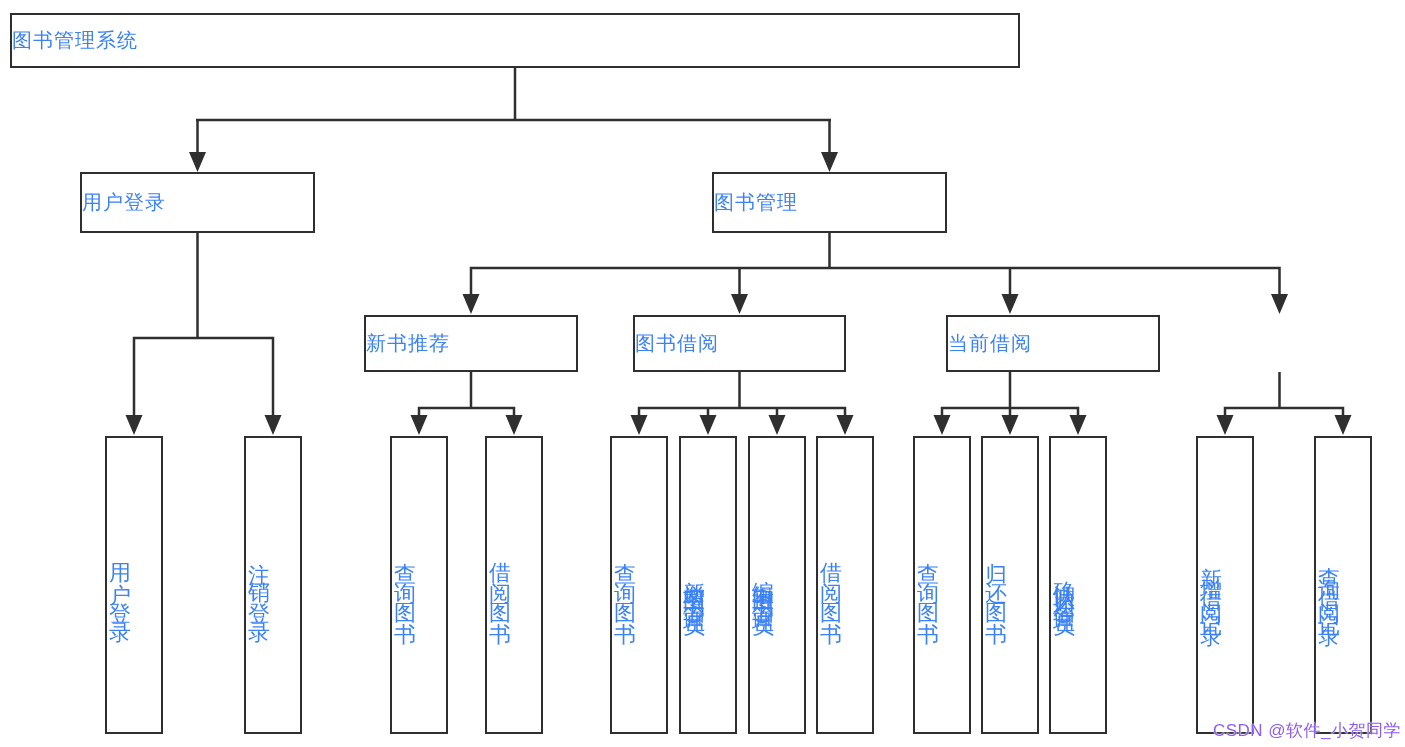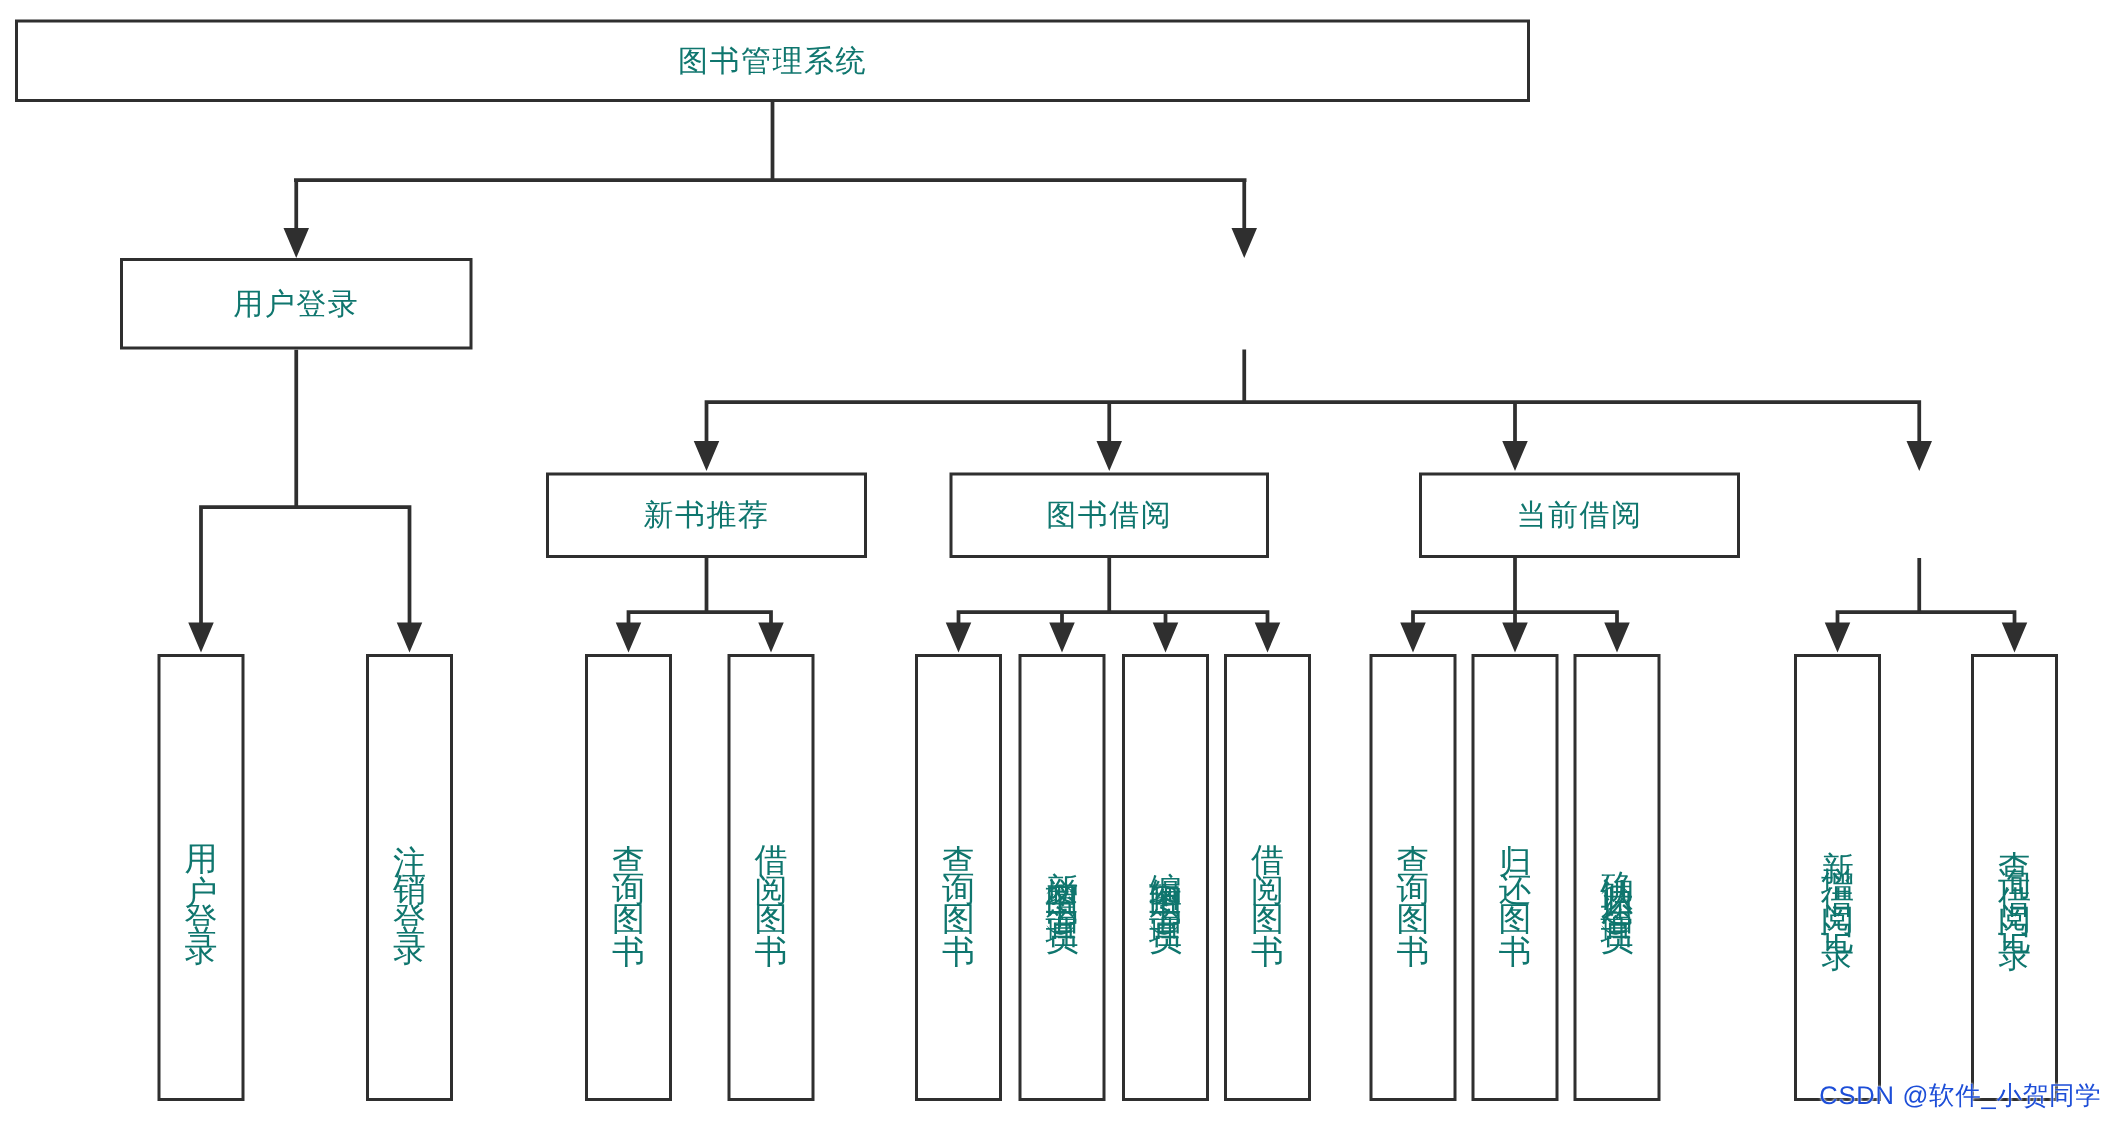--- a/index.html
+++ b/index.html
@@ -21,23 +21,24 @@
     width: 1405px; height: 747px;
     z-index: 1;
   }
   .box {
     position: absolute;
     box-sizing: border-box;
     border: 2.5px solid #2f2f2f;
     background: #ffffff;
     display: flex;
     align-items: center;
-    justify-content: center;
+    justify-content: flex-start;
     z-index: 2;
-    color: #0f766e;
+    color: #3b82f6;
+    font-family: Liberation Mono, monospace;
   }
   .hbox .lbl {
     font-size: 20px;
     font-weight: 500;
     letter-spacing: 1px;
     white-space: nowrap;
   }
   .vbox .lbl {
     writing-mode: vertical-rl;
     text-orientation: mixed;
@@ -48,21 +49,21 @@
   }
   .vbox .v4 { letter-spacing: 20px; }
   .vbox .v6 { letter-spacing: 12px; }
   .vbox .v9 { letter-spacing: 5px; }
   #watermark {
     position: absolute;
     right: 4px;
     bottom: 5px;
     z-index: 3;
     font-size: 17px;
-    color: #1d4ed8;
+    color: #8b5cf6;
     letter-spacing: 0.5px;
     text-shadow: 0 0 2px #ffffff, 0 0 1px #ffffff;
     white-space: nowrap;
   }
 </style>
 </head>
 <body>
 
 <div id="stage">
 
@@ -121,20 +122,23 @@
              M1334.5 415 L1351.5 415 L1343 435 Z"></path>
   </svg>
 
   <div class="box hbox" style="left:10px; top:13px; width:1010px; height:55px;">
     <span class="lbl">图书管理系统</span>
   </div>
 
   <div class="box hbox" style="left:80px; top:172px; width:235px; height:61px;">
     <span class="lbl">用户登录</span>
   </div>
+  <div class="box hbox" style="left:712px; top:172px; width:235px; height:61px;">
+    <span class="lbl">图书管理</span>
+  </div>
 
   <div class="box hbox" style="left:633px; top:315px; width:213px; height:57px;">
     <span class="lbl">图书借阅</span>
   </div>
   <div class="box hbox" style="left:364px; top:315px; width:214px; height:57px;">
     <span class="lbl">新书推荐</span>
   </div>
   <div class="box hbox" style="left:946px; top:315px; width:214px; height:57px;">
     <span class="lbl">当前借阅</span>
   </div>

